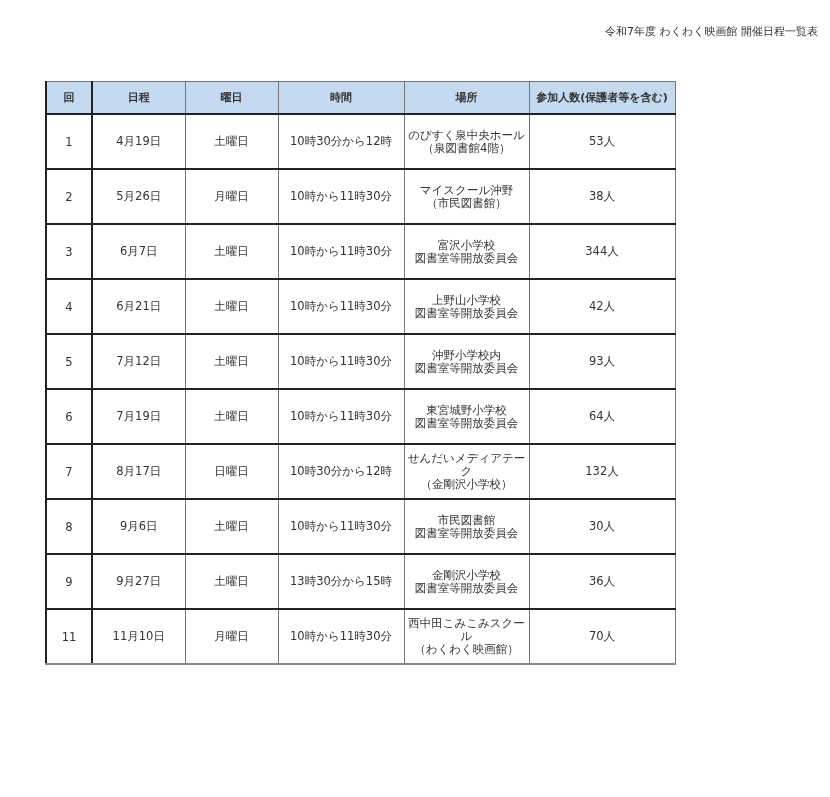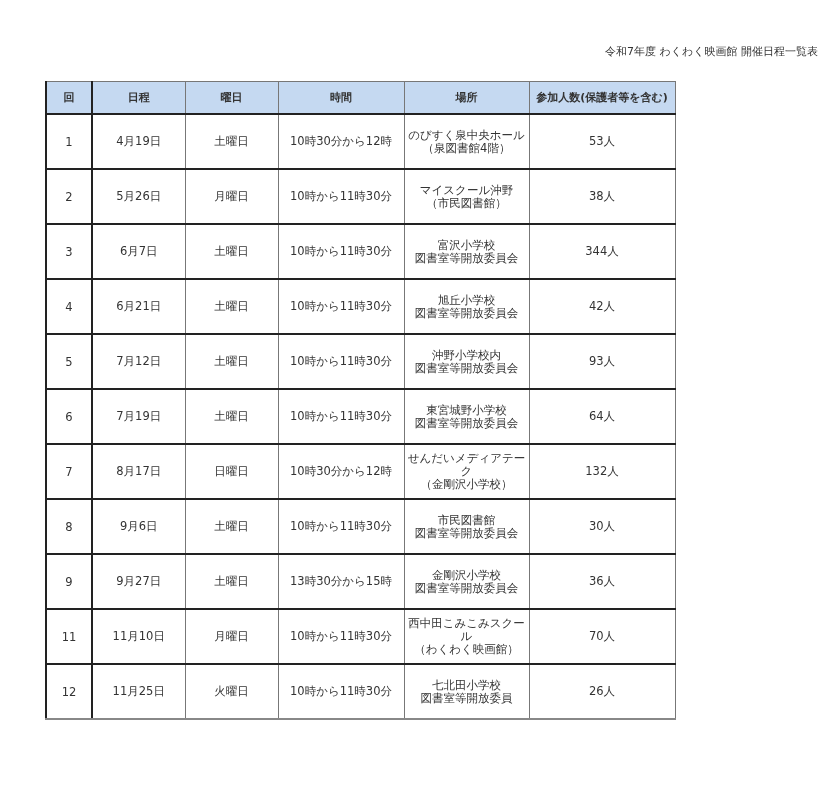--- a/index.html
+++ b/index.html
@@ -2,21 +2,21 @@
 <html><head>
 <meta charset="utf-8">
 <style>
   html, body { margin: 0; padding: 0; background: #ffffff; }
   body {
     width: 830px; height: 797px; position: relative; overflow: hidden;
     font-family: "DejaVu Sans", "Liberation Sans", sans-serif;
     color: #333333;
   }
   .doc-title {
-    position: absolute; top: 44px; right: 12px;
+    position: absolute; top: 24px; right: 12px;
     font-size: 11px; color: #333; white-space: nowrap;
   }
   table.schedule {
     position: absolute; left: 45px; top: 81px;
     border-collapse: collapse; table-layout: fixed;
     width: 629px;
   }
   table.schedule th, table.schedule td {
     border: 1px solid #777;
     text-align: center; vertical-align: middle;
@@ -94,21 +94,21 @@
           <span>図書室等開放委員会</span>
         </td>
         <td class="count">344人</td>
       </tr>
       <tr>
         <td>4</td>
         <td>6月21日</td>
         <td>土曜日</td>
         <td>10時から11時30分</td>
         <td class="place">
-          <span>旭丘小学校</span>
+          <span>上野山小学校</span>
           <span>図書室等開放委員会</span>
         </td>
         <td class="count">42人</td>
       </tr>
       <tr>
         <td>5</td>
         <td>7月12日</td>
         <td>土曜日</td>
         <td>10時から11時30分</td>
         <td class="place">
@@ -165,25 +165,14 @@
         <td>11</td>
         <td>11月10日</td>
         <td>月曜日</td>
         <td>10時から11時30分</td>
         <td class="place">
           <span>西中田こみこみスクール</span>
           <span>（わくわく映画館）</span>
         </td>
         <td class="count">70人</td>
       </tr>
-      <tr>
-        <td>12</td>
-        <td>11月25日</td>
-        <td>火曜日</td>
-        <td>10時から11時30分</td>
-        <td class="place">
-          <span>七北田小学校</span>
-          <span>図書室等開放委員</span>
-        </td>
-        <td class="count">26人</td>
-      </tr>
     </tbody>
 </table>
 
 </body></html>

